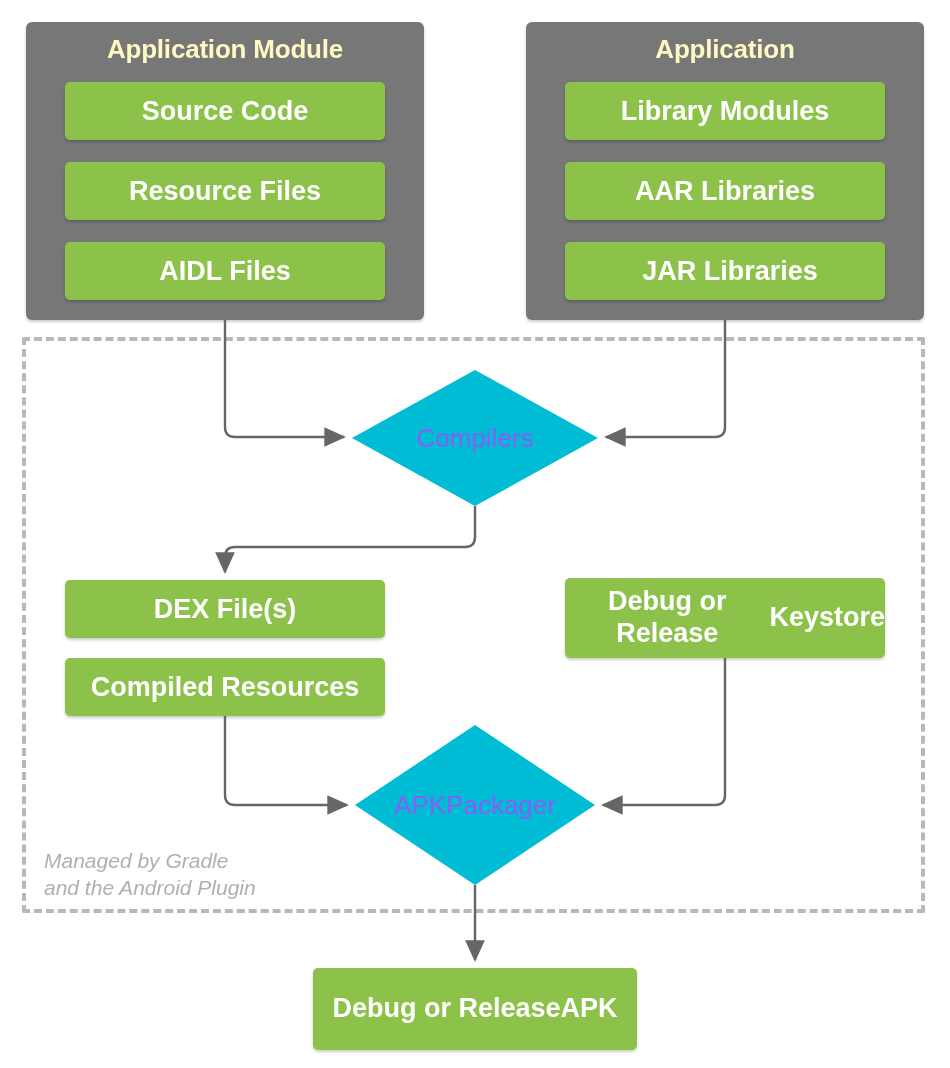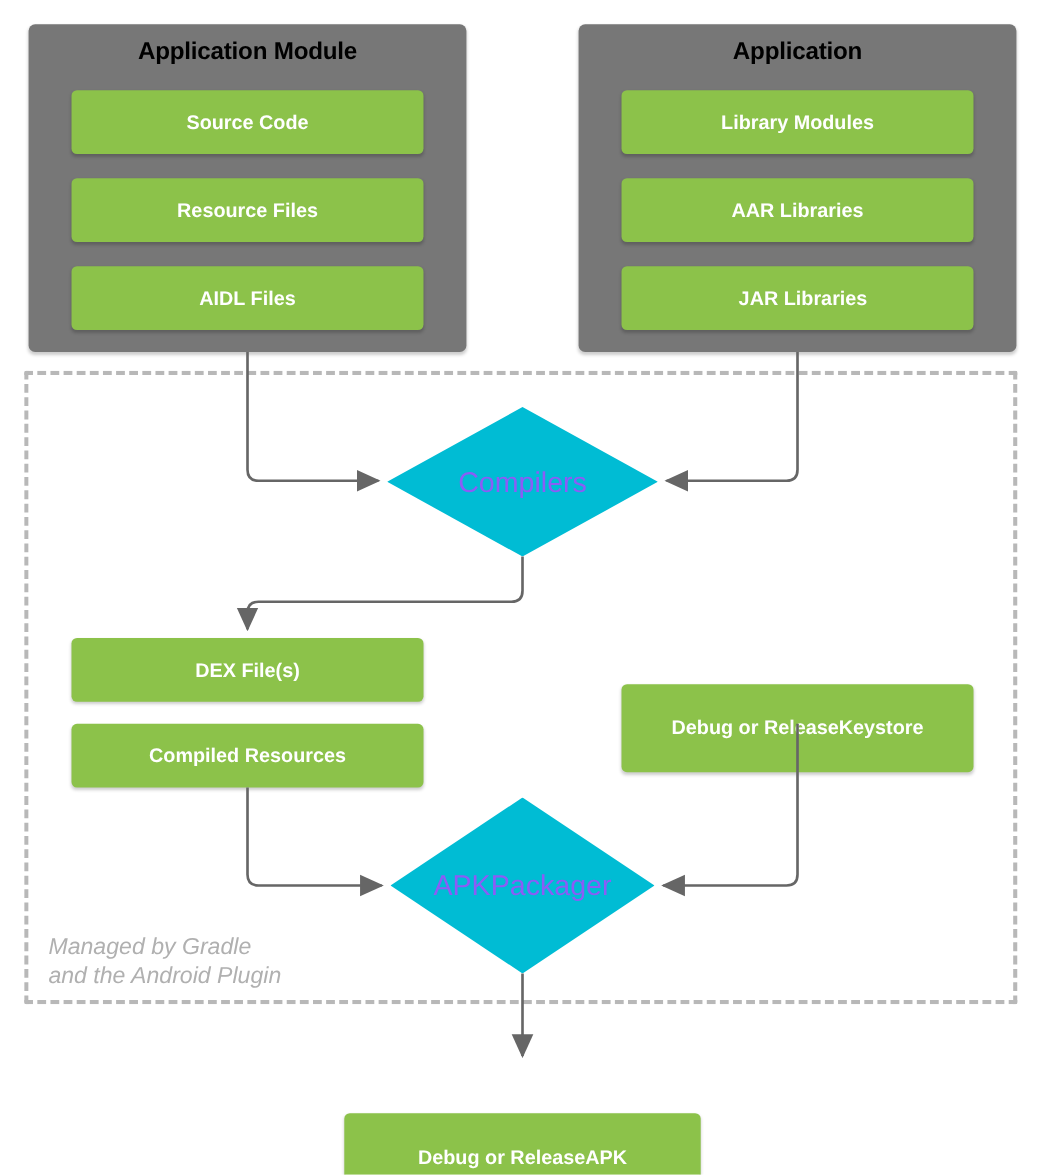--- a/index.html
+++ b/index.html
@@ -33,46 +33,46 @@
   }
 
   
   .group-box {
     position: absolute;
     background: #777777;
     border-radius: 6px;
     box-shadow: 0 2px 3px rgba(0,0,0,0.20);
   }
   .group-title {
-    color: #000000;
-    font-size: 22px;
+    color: #fef9c3;
+    font-size: 26px;
     font-weight: bold;
     text-align: center;
     line-height: 1;
     padding-top: 14px;
     letter-spacing: -0.2px;
   }
 
   
   .green-box {
     position: absolute;
     background: #8cc24a;
     border-radius: 5px;
     box-shadow: 0 2px 3px rgba(0,0,0,0.20);
     color: #ffffff;
-    font-size: 18px;
+    font-size: 27px;
     font-weight: bold;
     display: flex;
     align-items: center;
     justify-content: center;
     text-align: center;
     line-height: 1.12;
     box-sizing: border-box;
   }
-  .green-box.two-line { line-height: 1.18; margin-top: 44px; }
+  .green-box.two-line { line-height: 1.18; }
 
   
   .group-box .green-box { position: absolute; }
 
   
   .diamond-wrap {
     position: absolute;
   }
   .diamond-shape {
     position: absolute;

